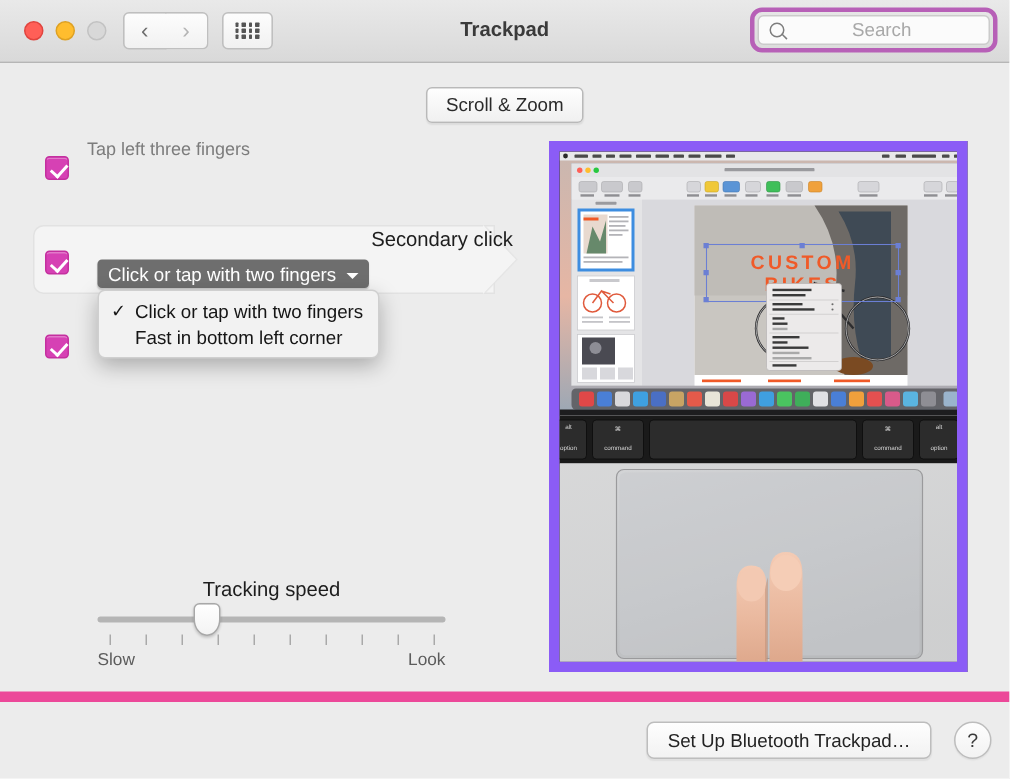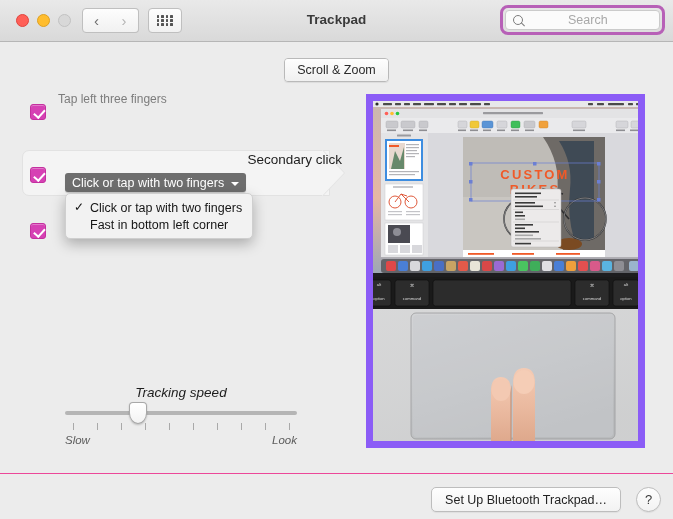--- a/index.html
+++ b/index.html
@@ -179,21 +179,21 @@
     display: flex; align-items: center;
     font-size: 12.5px; color: #151515;
     padding-left: 24px;
   }
   .menu-check {
     position: absolute; left: 8px; top: 1px;
     font-size: 12px; color: #151515;
   }
 
   
-  #tracking { position: absolute; left: 43px; top: 295px; width: 232px; font-style: italic; }
+  #tracking { position: absolute; left: 43px; top: 295px; width: 232px; }
   #tracking-label {
     width: 232px; text-align: center;
     font-size: 13.5px; color: #1d1d1d; margin-bottom: 11px;
   }
   #slider-track {
     position: relative; width: 232px; height: 4px;
     background: #b5b5b5; border-radius: 2px;
   }
   #slider-thumb {
     position: absolute; left: 62px; top: -9px;
@@ -220,23 +220,23 @@
     position: absolute; left: 334px; top: 4px;
     width: 279px; height: 354px;
     background: #2f2f2f; overflow: hidden;
     border: 7px solid #8b5cf6;
     margin-left: 10px;
   }
   #preview svg { display: block; }
 
   
   #footer {
-    position: absolute; left: 0; bottom: 0; width: 673px; height: 46px;
+    position: absolute; left: 0; bottom: 0; width: 673px; height: 58px;
     background: #ececec;
-    border-top: 1px solid #ec4899;
+    border-top: 7px solid #ec4899;
   }
   #bt-button {
     position: absolute; right: 52px; top: 13px;
     height: 25px; padding: 0 13px;
     display: flex; align-items: center;
     background: linear-gradient(to bottom,#fefefe,#f2f2f2);
     border: 1px solid #bdbdbd; border-radius: 5px;
     font-size: 12.5px; color: #232323;
     box-shadow: 0 1px 1px rgba(0,0,0,.06);
   }

